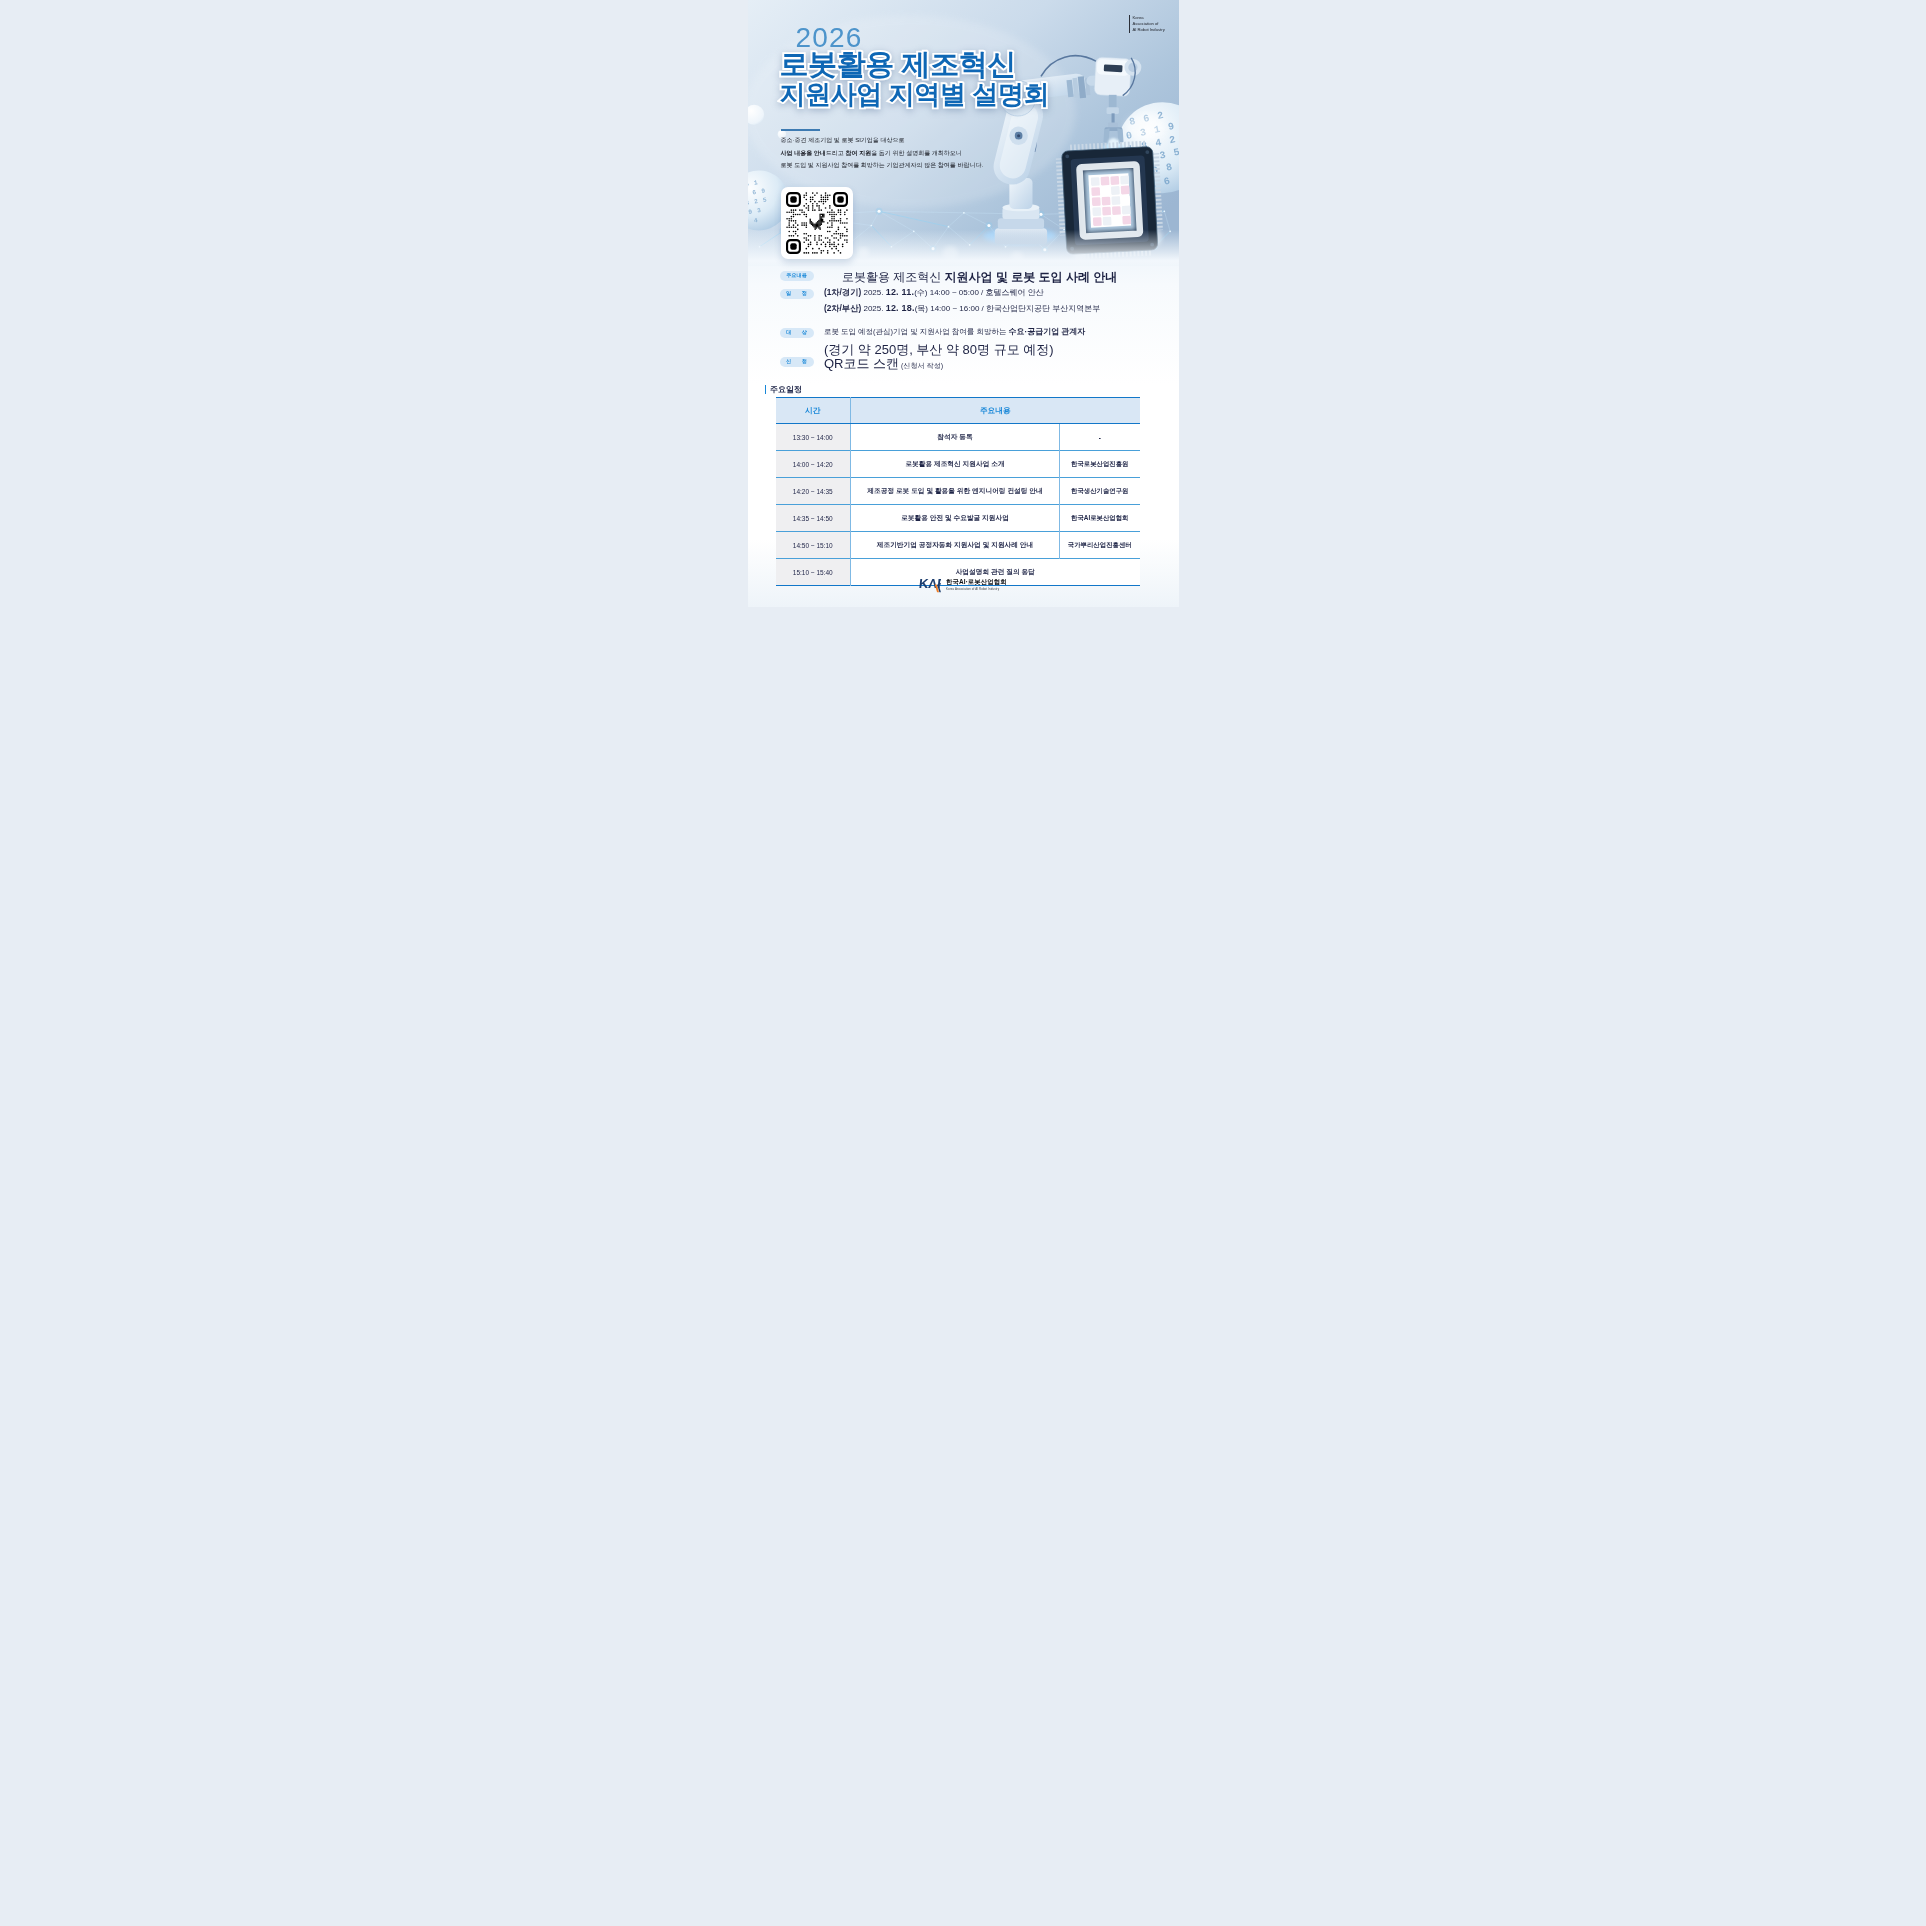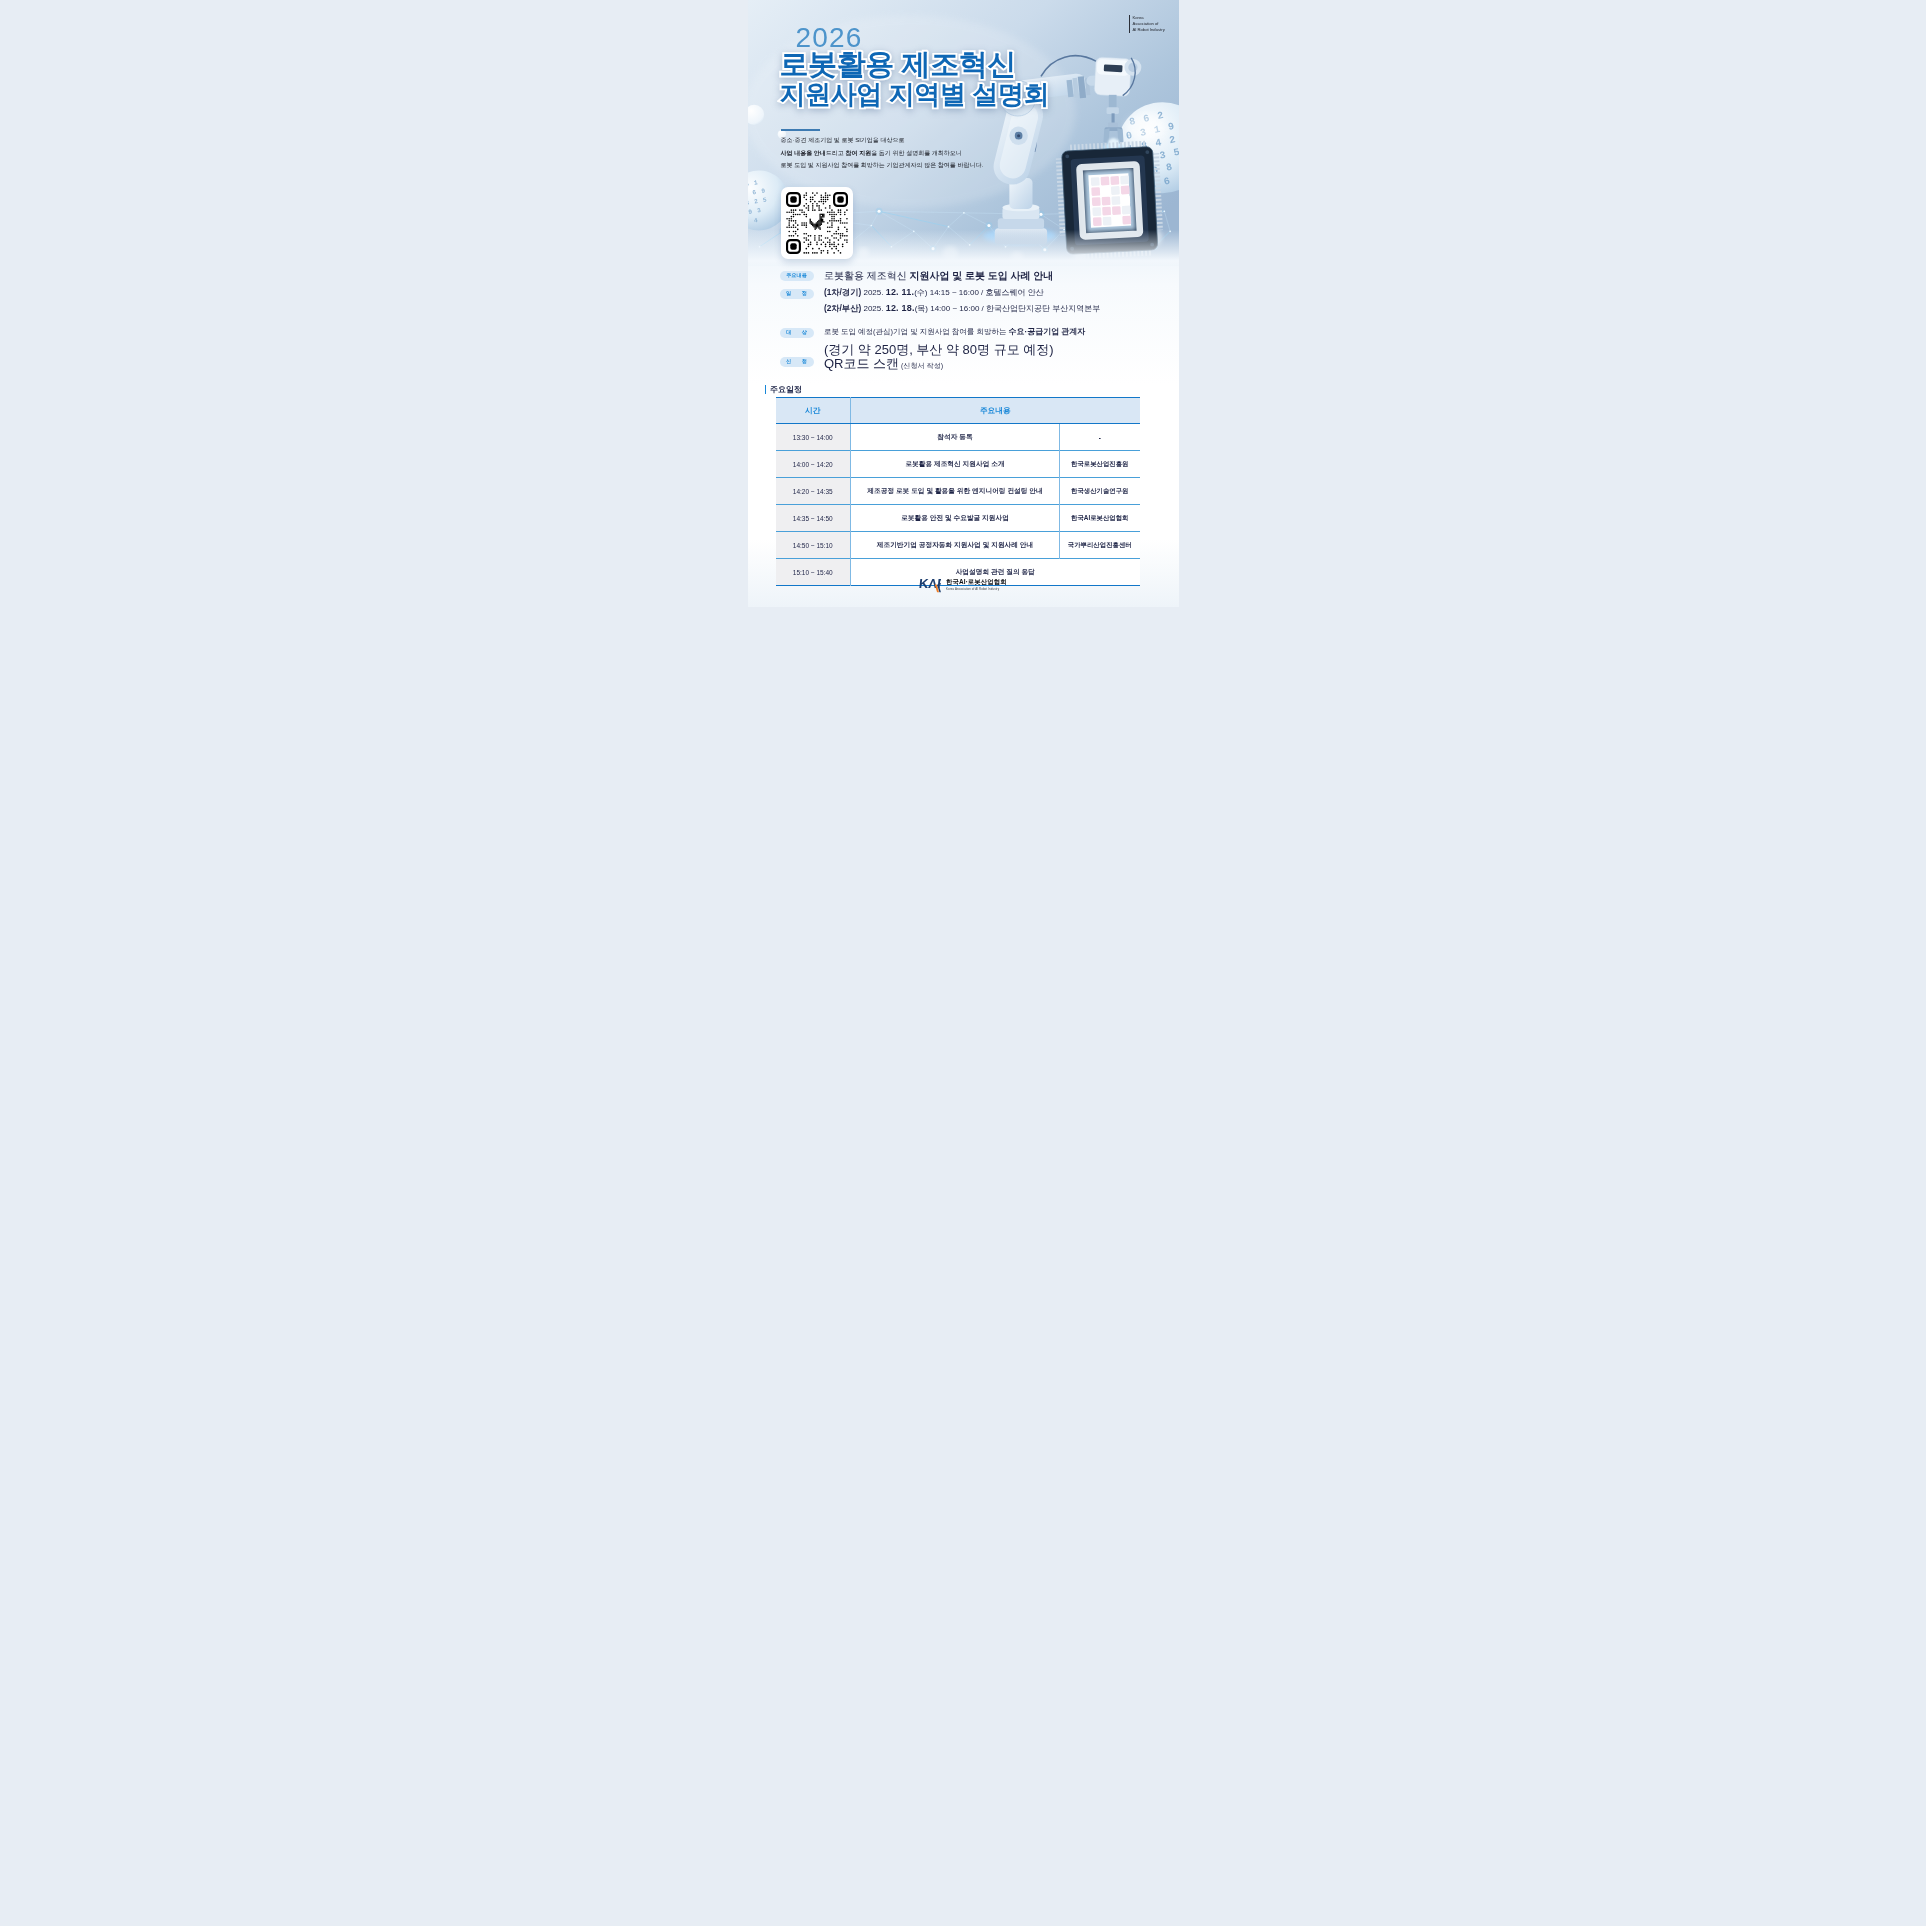--- a/index.html
+++ b/index.html
@@ -31,21 +31,21 @@
 
   
   .qr-box{position:absolute;left:33px;top:187px;width:62px;height:62px;background:#ffffff;border-radius:7px;
      padding:5px;box-shadow:0 3.1px 7.7px rgba(60,100,150,.20);z-index:2;}
 
   
   .inforow{position:absolute;left:32px;display:flex;align-items:flex-start;z-index:2;color:#1e2344;}
   .badge{width:34px;height:10px;border-radius:5.4px;background:#d7e8f7;color:#1787d8;font-weight:800;font-size:5.2px;
      display:flex;align-items:center;justify-content:center;flex-shrink:0;margin-right:10.4px;margin-top:1.5px;box-sizing:border-box;}
   .badge.spread{justify-content:space-between;padding:0 6.5px;}
-  .row-content{font-size:10px;}
+  .row-content{font-size:12px;margin-left:18px;}
   .row-content .b{font-weight:800;}
   .sched-line{font-size:8px;line-height:11.6px;}
   .sched-line + .sched-line{margin-top:4.2px;}
   .sched-line .tag{font-weight:800;font-size:8.3px;}
   .sched-line .date{font-weight:800;font-size:9px;letter-spacing:0.2px;}
   .sched-line .place{font-weight:400;font-size:8px;}
   .target-l1{font-size:7.5px;}
   .target-l1 .b{font-weight:800;font-size:8px;}
   .target-l2{font-size:13px;margin-top:3.5px;}
   .apply-line .b{font-weight:400;font-size:13px;}
@@ -681,21 +681,21 @@
     <div class="badge">주요내용</div>
     <div class="row-content"><span>로봇활용 제조혁신 </span><span class="b">지원사업 및 로봇 도입 사례 안내</span></div>
   </div>
 
   <div class="inforow" style="top:287px;">
     <div class="badge spread">
       <span>일</span>
         <span>정</span>
     </div>
     <div>
-      <div class="sched-line"><span class="tag">(1차/경기)</span><span> 2025. </span><span class="date">12. 11.</span><span>(수) 14:15 ~ 16:00 / </span><span class="place">호텔스퀘어 안산</span></div>
+      <div class="sched-line"><span class="tag">(1차/경기)</span><span> 2025. </span><span class="date">12. 11.</span><span>(수) 14:00 ~ 05:00 / </span><span class="place">호텔스퀘어 안산</span></div>
       <div class="sched-line"><span class="tag">(2차/부산)</span><span> 2025. </span><span class="date">12. 18.</span><span>(목) 14:00 ~ 16:00 / </span><span class="place">한국산업단지공단 부산지역본부</span></div>
     </div>
   </div>
 
   <div class="inforow" style="top:326px;">
     <div class="badge spread">
       <span>대</span>
         <span>상</span>
     </div>
     <div>

